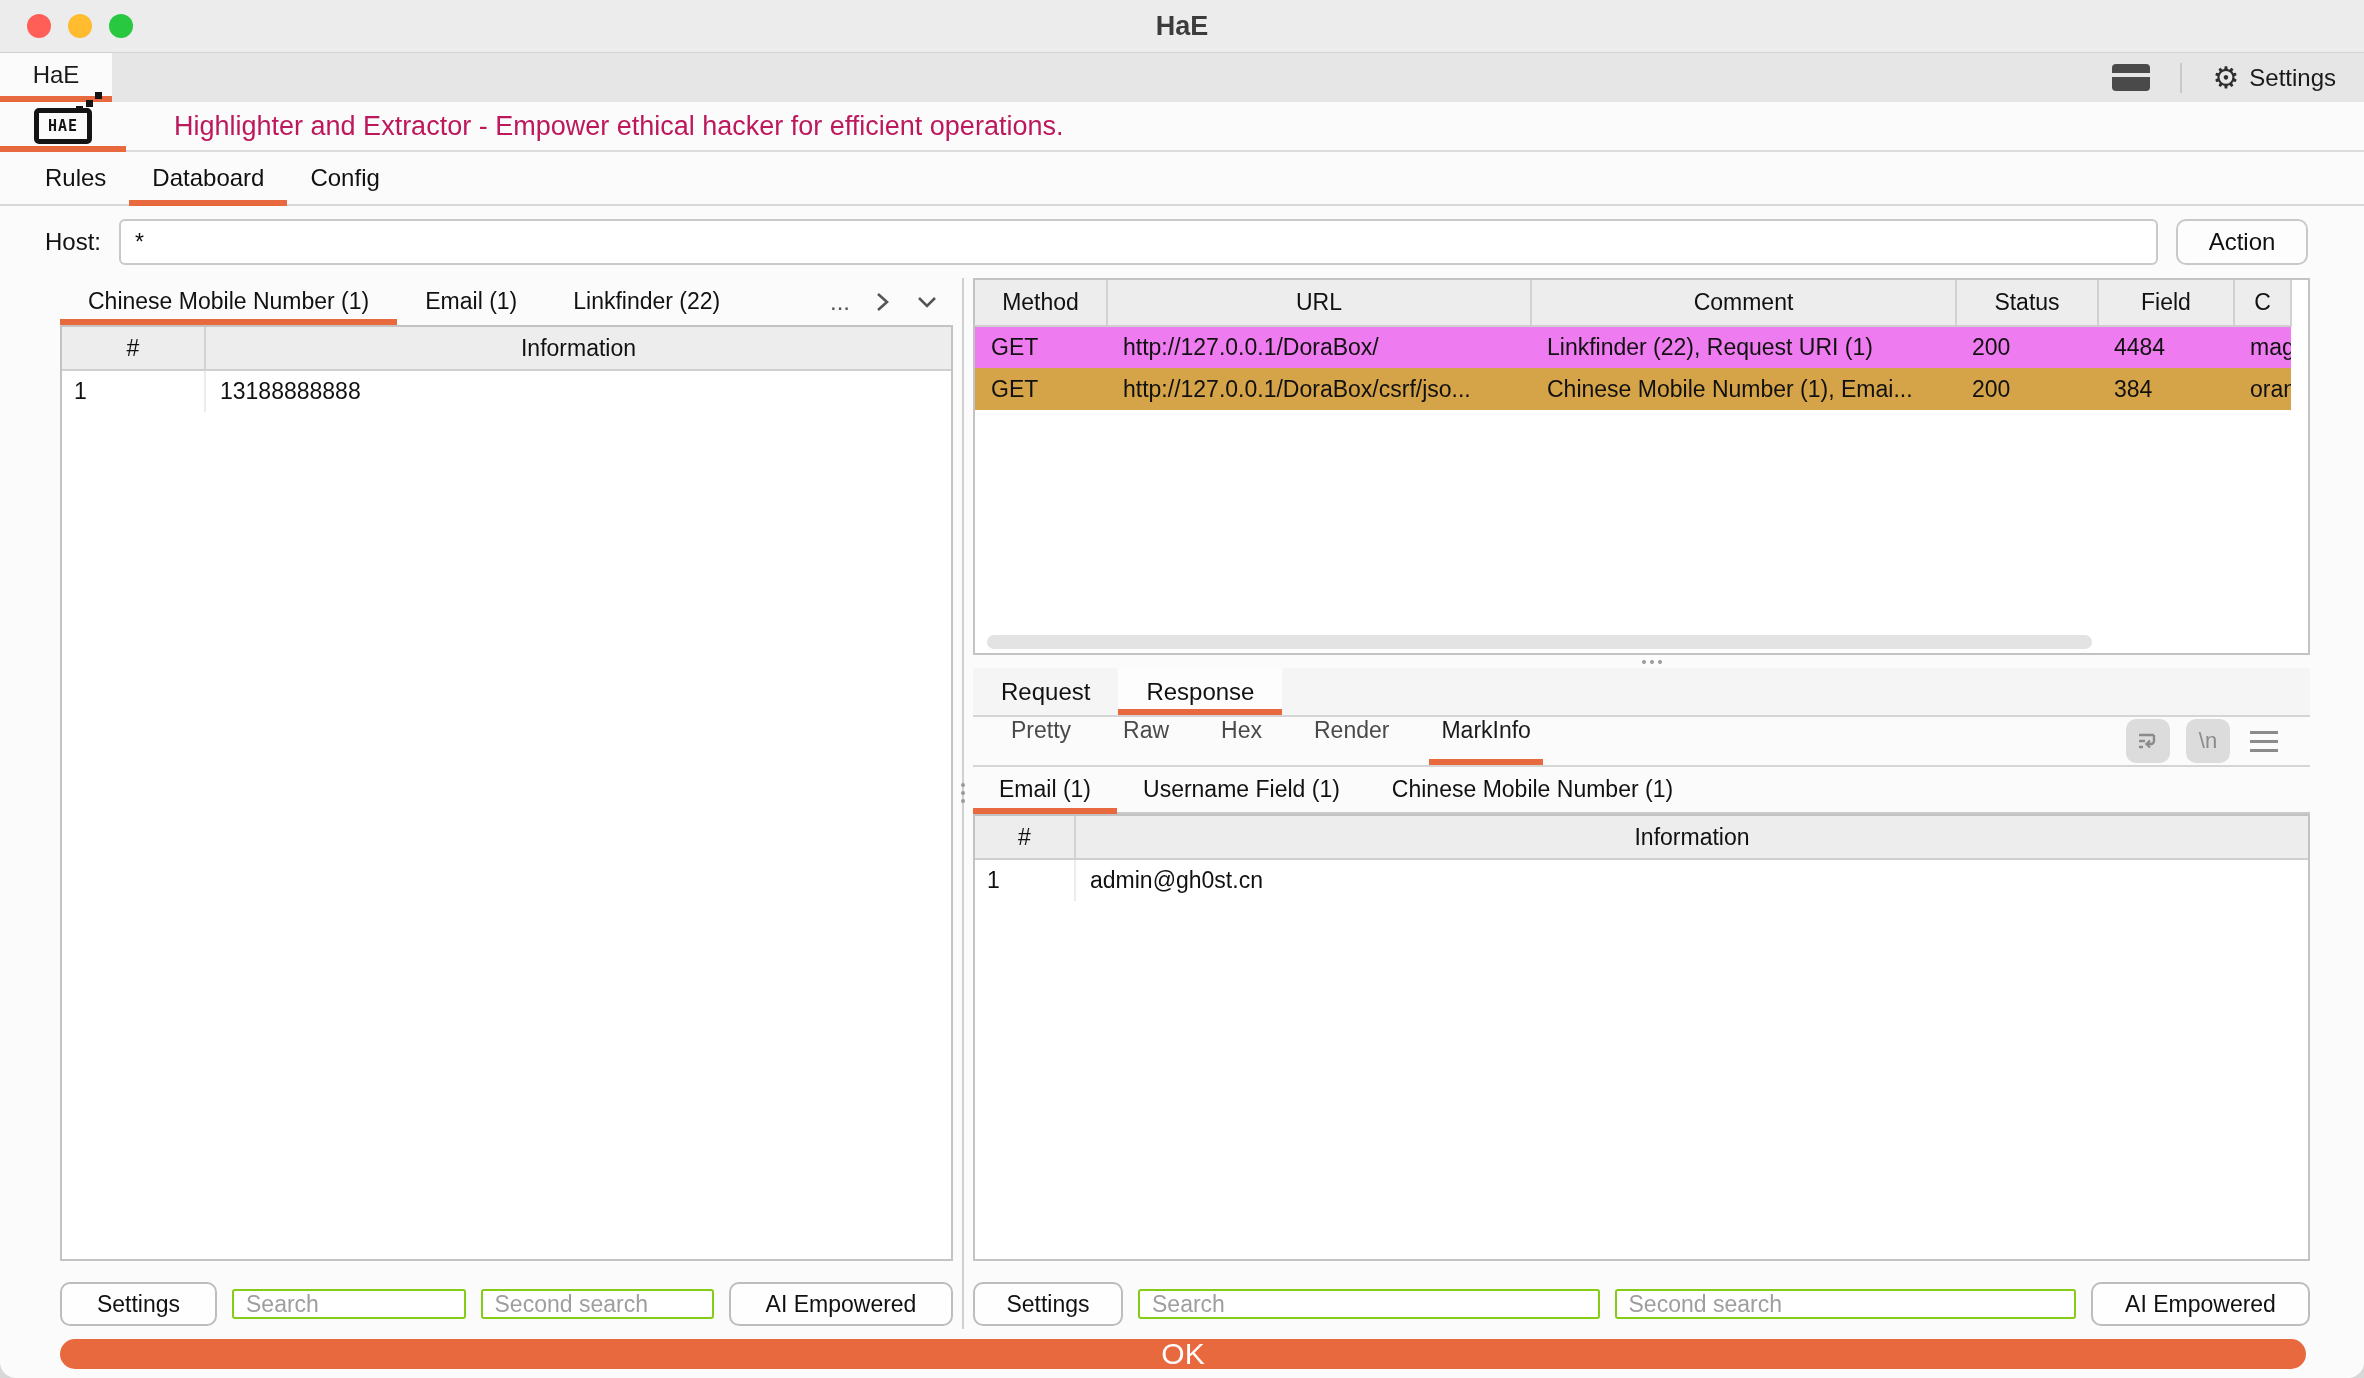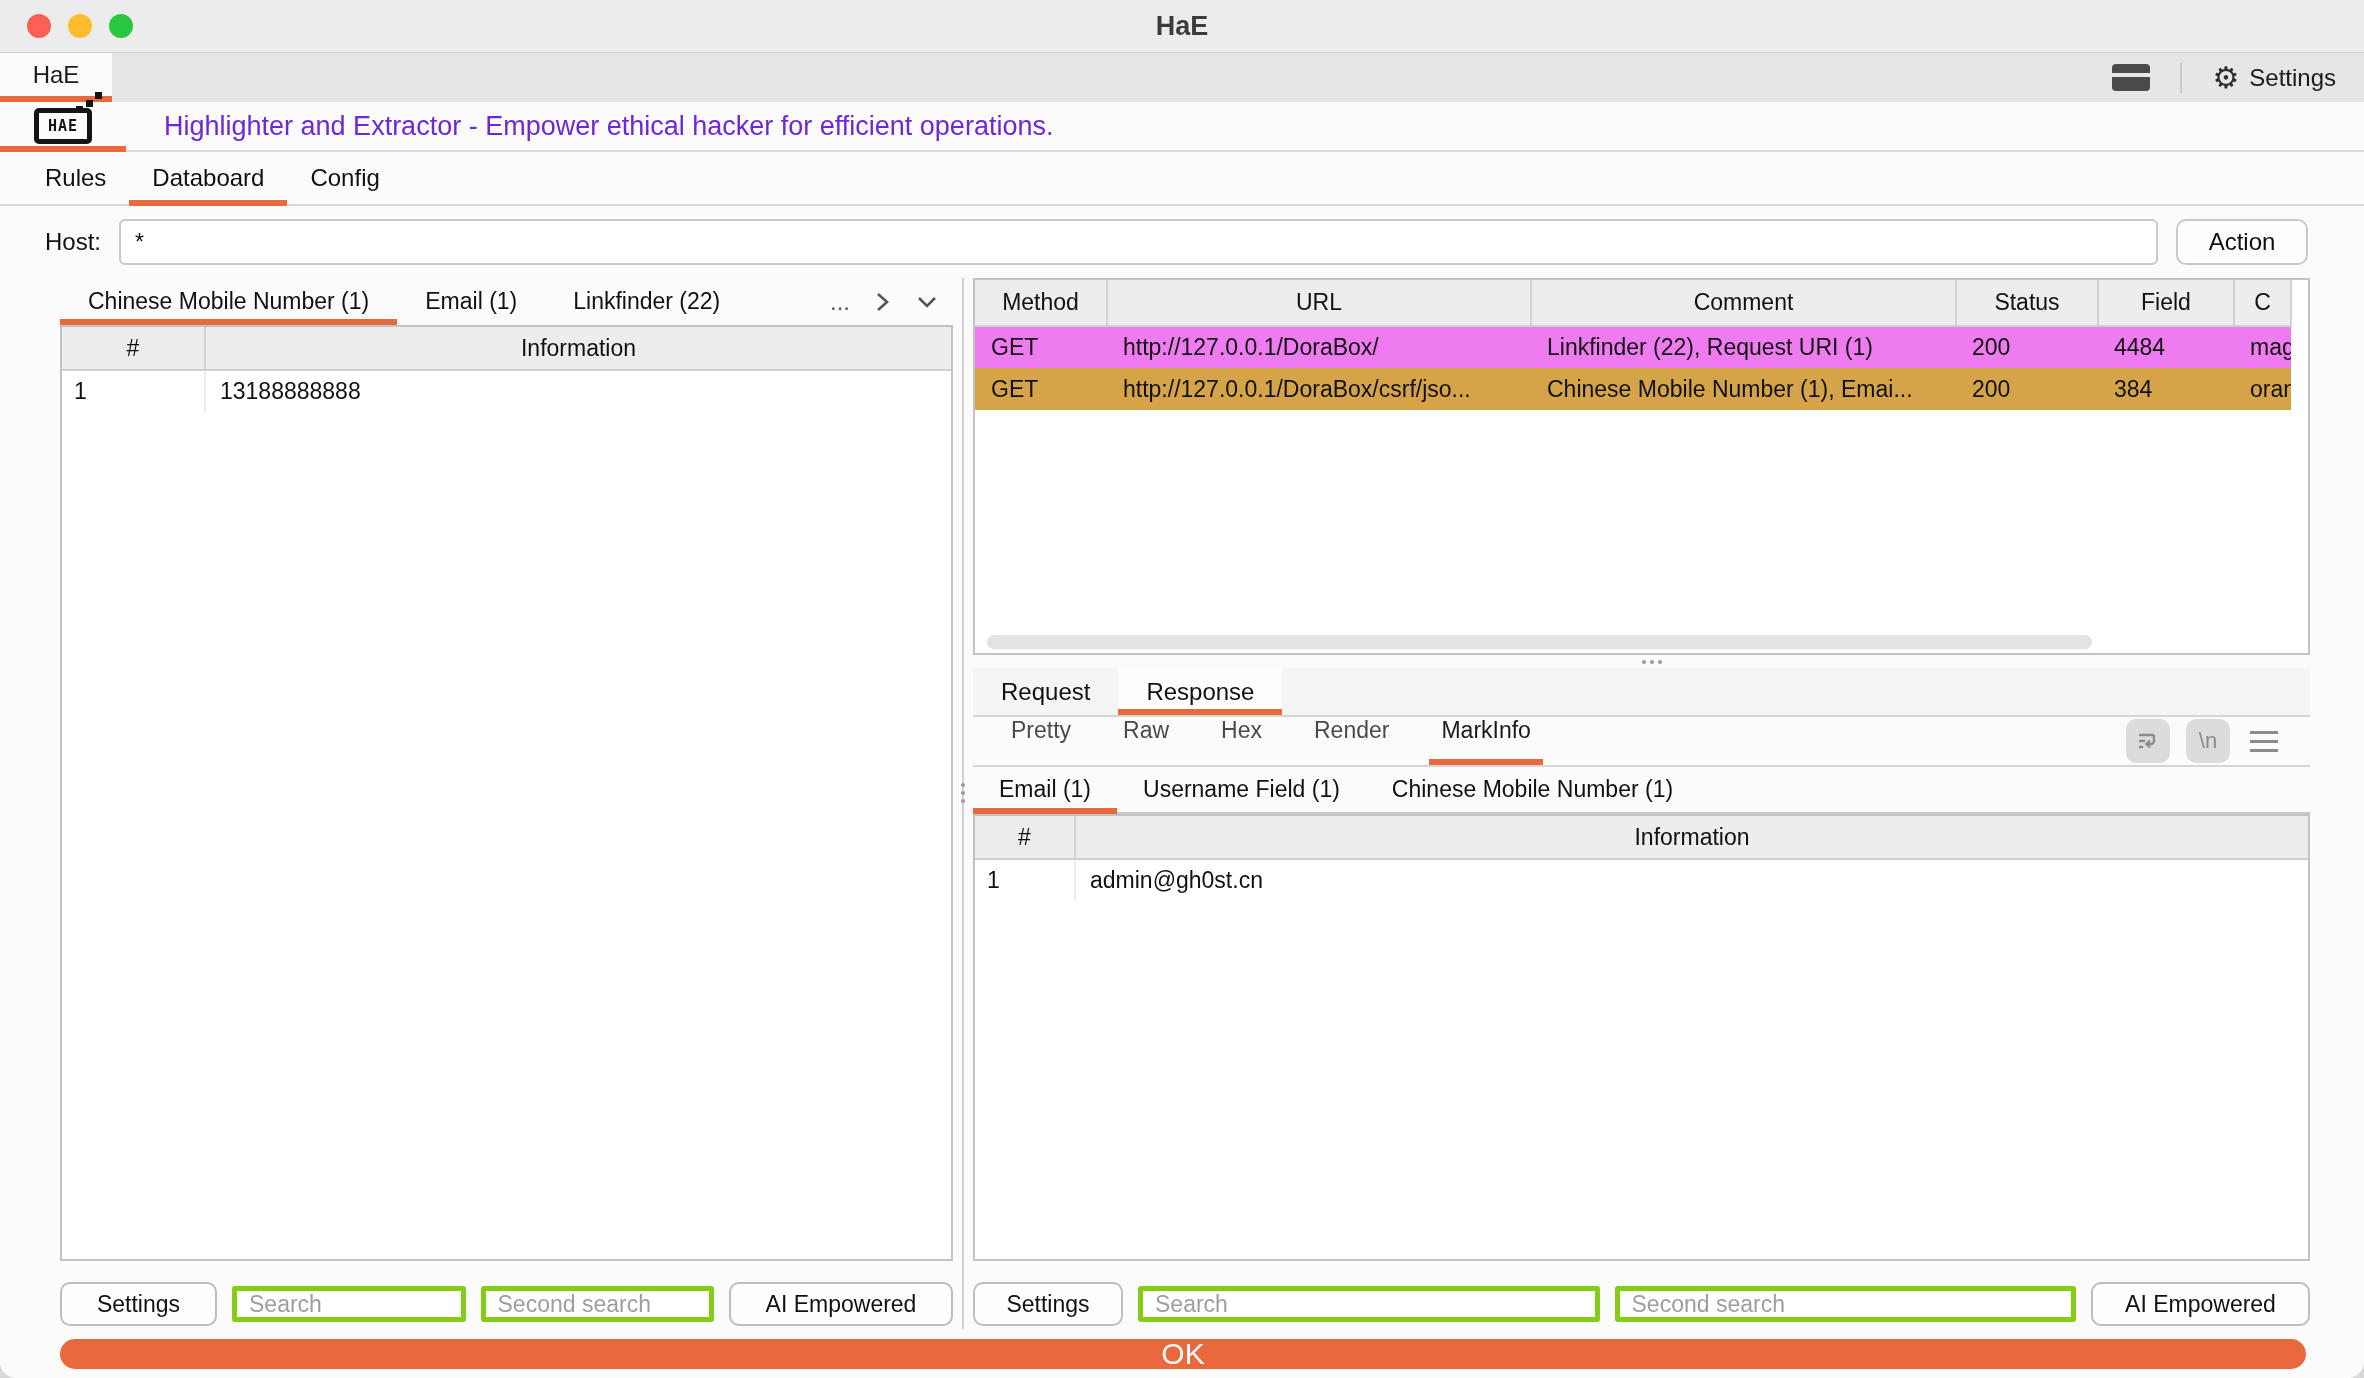--- a/index.html
+++ b/index.html
@@ -23,21 +23,21 @@
   .strip-div { width:2px; height:30px; background:#c9c9c9; }
   .settings-group { display:flex; align-items:center; gap:10px; font-size:24px; color:#1a1a1a; }
   .gear { font-size:30px; color:#2e2e2e; line-height:1; }
 
   
   .banner { height:50px; background:#fbfbfb; border-bottom:2px solid #dcdcdc; display:flex; align-items:center; flex:0 0 auto; }
   .logo-tab { position:relative; width:126px; height:100%; display:flex; align-items:center; justify-content:center; }
   .logo-tab::after { content:""; position:absolute; left:0; right:0; bottom:-2px; height:6px; background:var(--accent); }
   .logo { position:relative; width:58px; height:36px; border:5px solid #141414; border-radius:5px; display:flex; align-items:center; justify-content:center; font-family:"DejaVu Sans Mono", monospace; font-weight:bold; font-size:15px; letter-spacing:1px; color:#141414; }
   .logo::after { content:""; position:absolute; top:-13px; right:-6px; width:7px; height:7px; background:#141414; box-shadow:-10px 6px 0 #141414, 9px -8px 0 0 #141414; }
-  .subtitle { margin-left:38px; font-size:27px; color:#6d28d9; }
+  .subtitle { margin-left:48px; font-size:27px; color:#be185d; }
 
   
   .nav-tabs { height:54px; background:#fbfbfb; border-bottom:2px solid #d8d8d8; display:flex; align-items:stretch; padding-left:22px; flex:0 0 auto; }
   .nav-tab { position:relative; display:flex; align-items:center; padding:0 23px; font-size:24px; color:#111; }
   .nav-tab.active::after { content:""; position:absolute; left:0; right:0; bottom:-2px; height:6px; background:var(--accent); }
 
   
   .host-bar { display:flex; align-items:center; padding:13px 56px 13px 45px; gap:18px; flex:0 0 auto; }
   .host-label { font-size:24px; color:#111; }
   .host-input { flex:1; height:46px; border:2px solid #c9c9c9; border-radius:6px; background:#fff; font-size:23px; padding:0 14px; color:#111; font-family:"Liberation Sans", sans-serif; }
@@ -99,21 +99,21 @@
 
   .mark-tabs { height:47px; background:#fbfbfb; border-bottom:2px solid #c9c9c9; display:flex; align-items:stretch; flex:0 0 auto; }
   .mark-tab { position:relative; display:flex; align-items:center; padding:0 26px; font-size:23px; color:#111; }
   .mark-tab.active::after { content:""; position:absolute; left:0; right:0; bottom:-2px; height:6px; background:var(--accent); }
 
   .grow-panel { flex:1; }
 
   
   .panel-footer { height:68px; display:flex; align-items:center; gap:15px; padding-top:18px; flex:0 0 auto; }
   .pf-btn { height:44px; border:2px solid #bdbdbd; border-radius:10px; background:#fefefe; font-size:23px; color:#111; font-family:"Liberation Sans", sans-serif; }
-  .pf-input { height:28px; border:5px solid #84cc16; border-radius:3px; background:#fff; font-size:23px; padding:13px 12px; color:#111; min-width:0; font-family:"Liberation Sans", sans-serif; }
+  .pf-input { height:28px; border:2px solid #84cc16; border-radius:3px; background:#fff; font-size:23px; padding:13px 12px; color:#111; min-width:0; font-family:"Liberation Sans", sans-serif; }
   .pf-input::placeholder, .host-input::placeholder { color:#9e9e9e; }
   .w157 { width:157px; } .w224 { width:224px; } .w150 { width:150px; } .w219 { width:219px; }
   .pf-input { flex:1; }
 
   
   .status-bar { flex:0 0 auto; margin:10px 58px 9px 60px; height:30px; border-radius:15px; background:var(--accent); color:#fff; font-size:30px; display:flex; align-items:center; justify-content:center; }
 
   svg.chev { display:block; }
 </style>
 </head>

